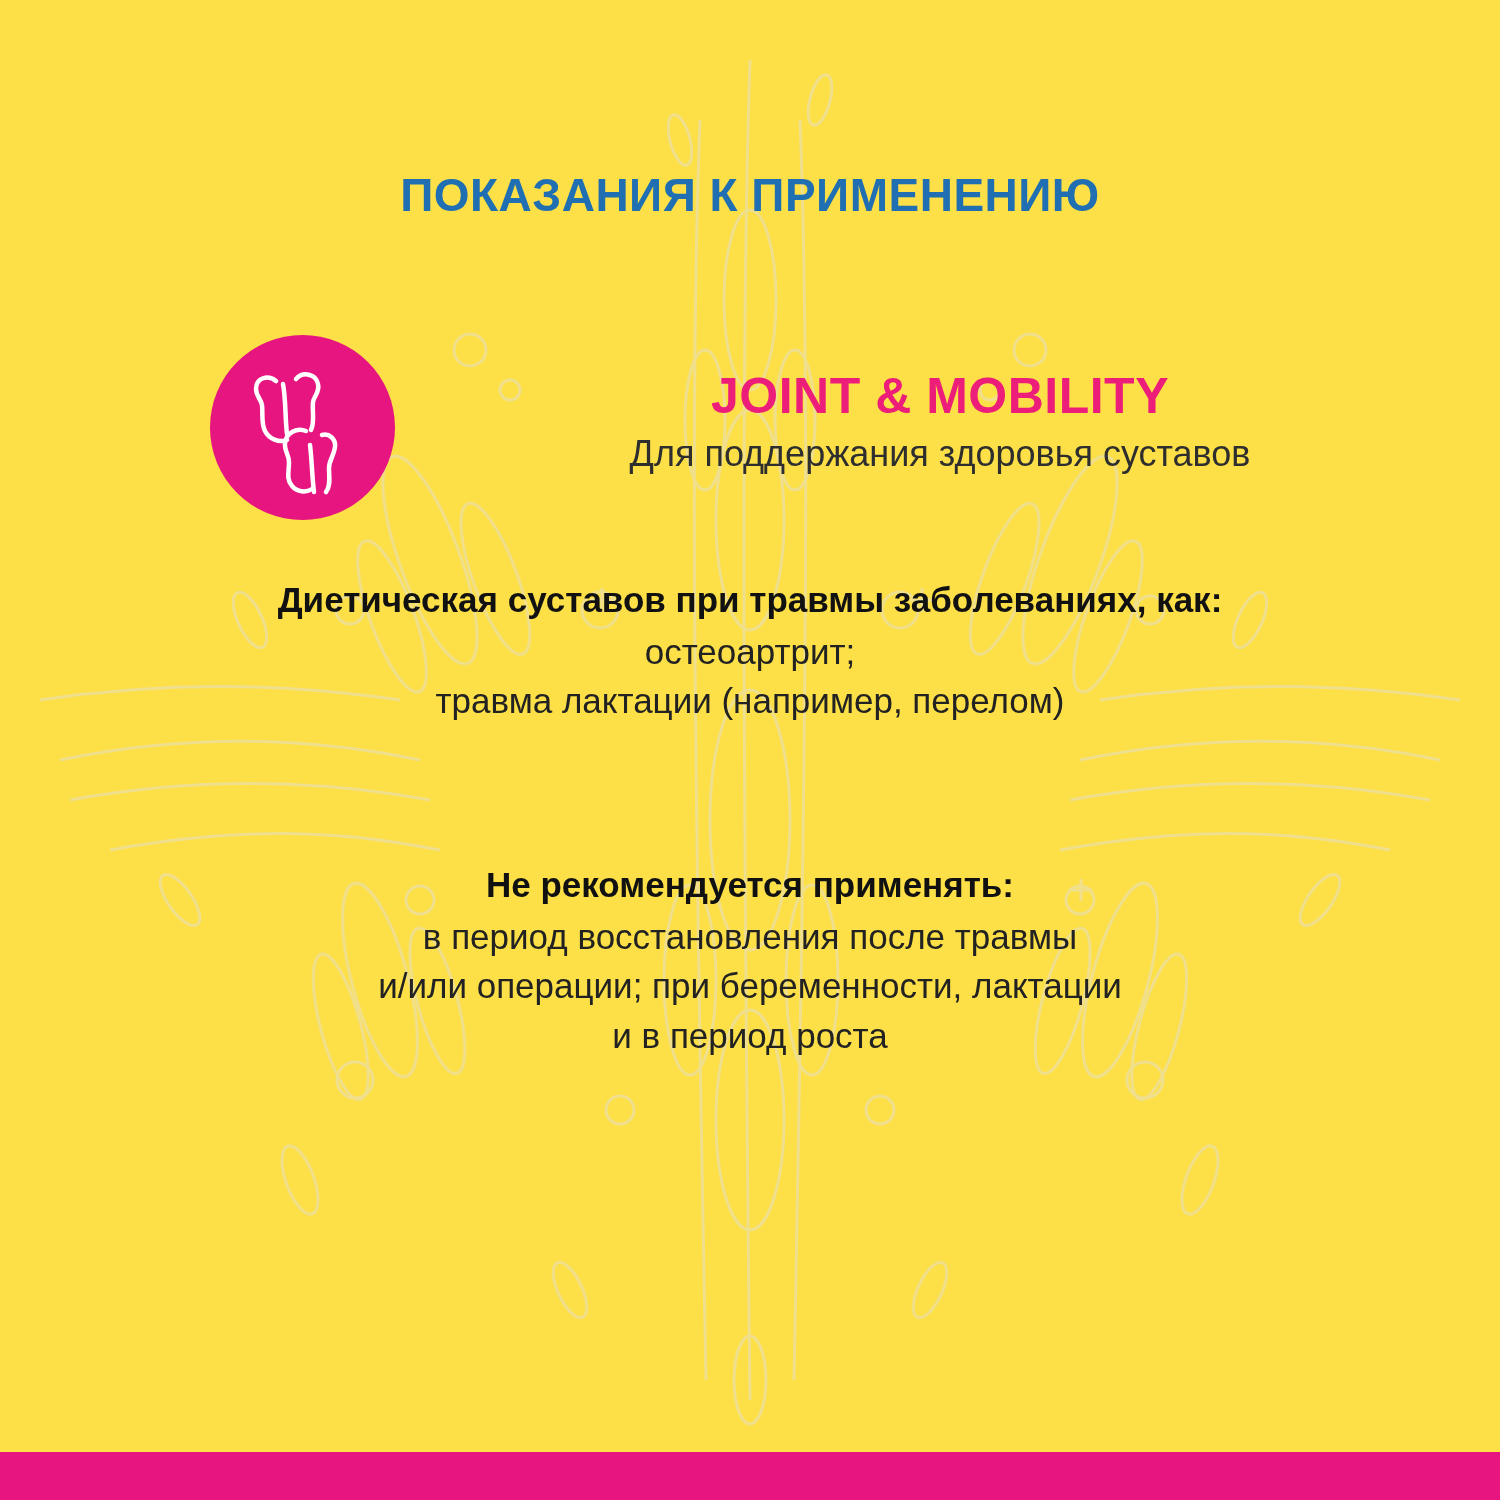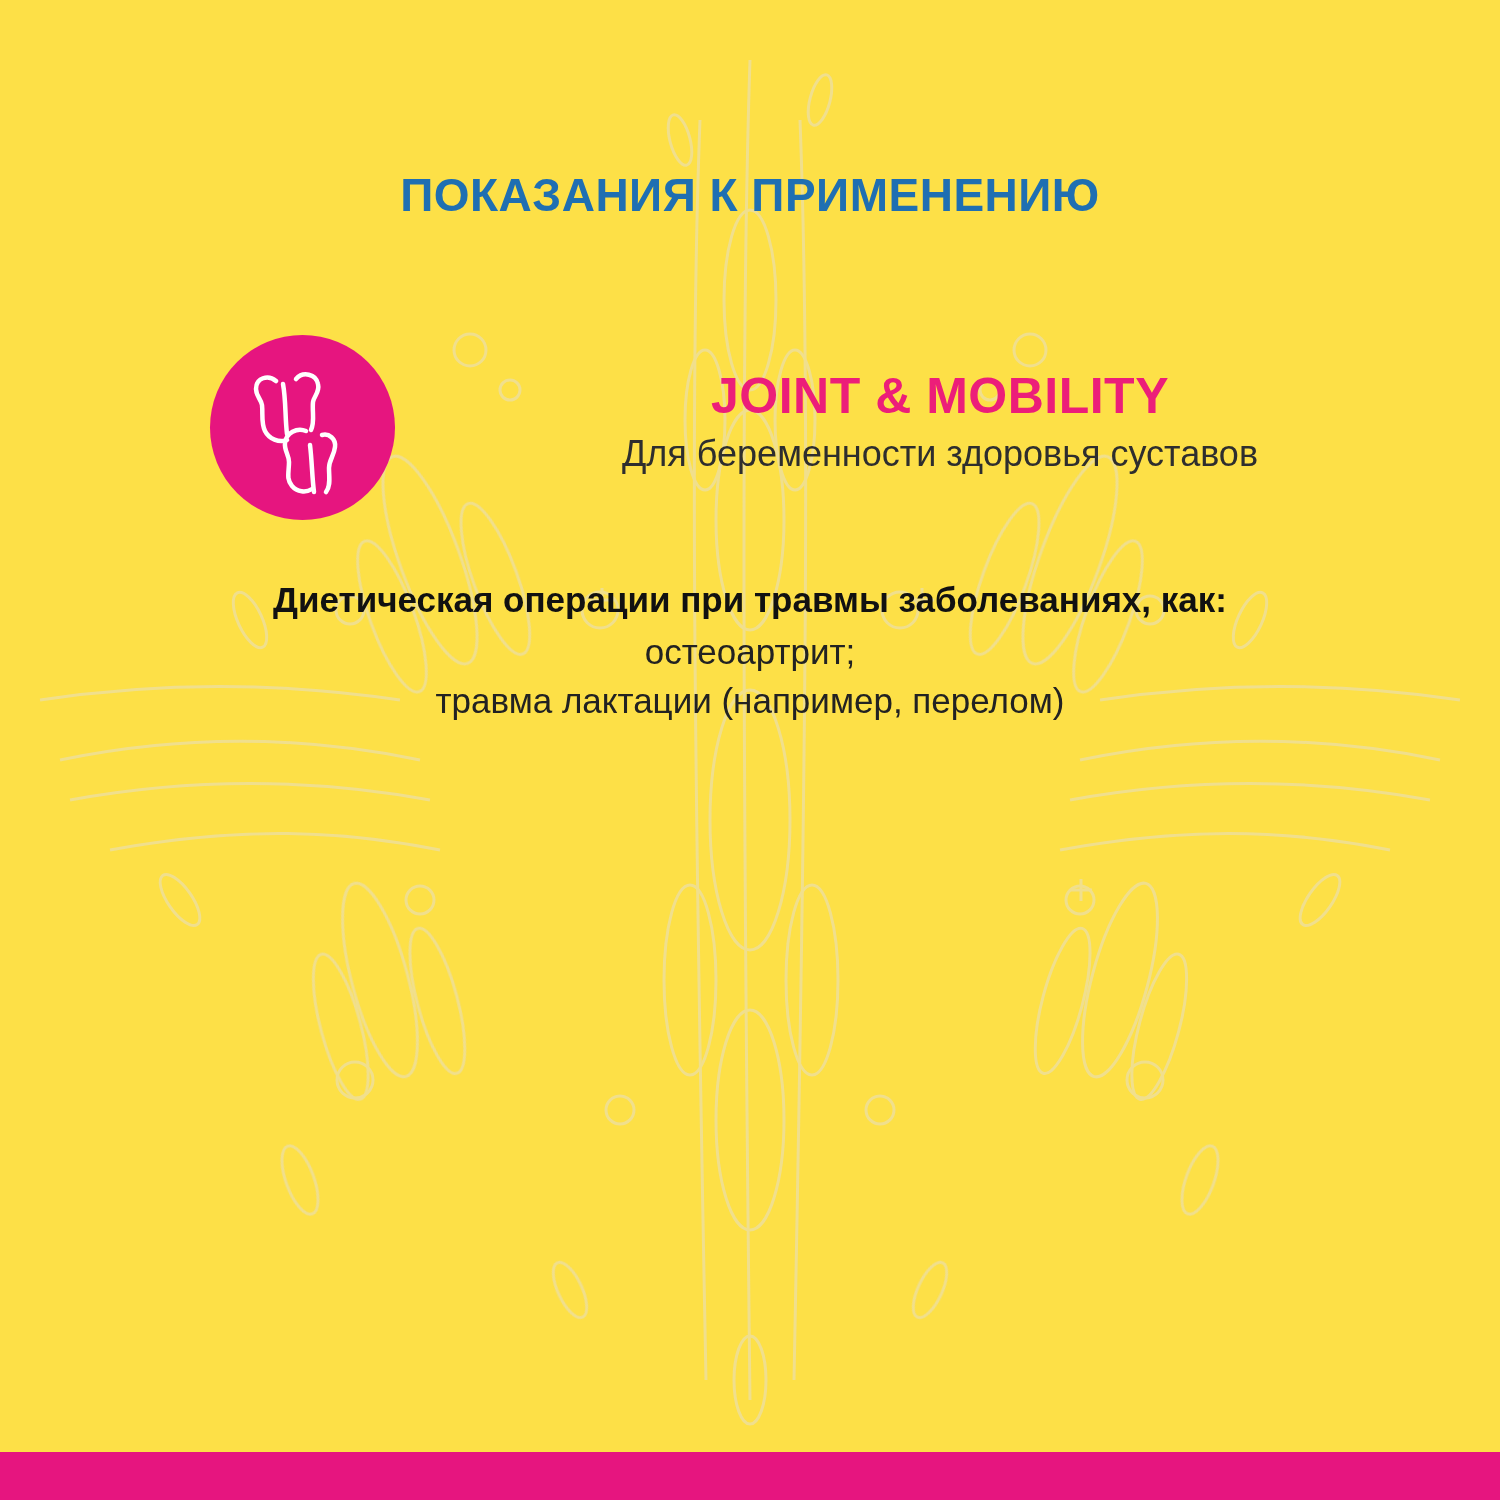--- a/index.html
+++ b/index.html
@@ -232,32 +232,40 @@
             <path d="M86 44 c7 -8 20 -5 22 5 c2 8 -4 12 -5 18 c-1 10 2 20 -2 28"></path>
             <path d="M73 49 c3 16 2 34 4 50"></path>
             <path d="M96 96 c-9 -4 -20 2 -21 12 c-1 7 4 12 4 19 c0 10 -3 17 3 24 c5 6 14 7 20 3"></path>
             <path d="M112 100 c7 -2 14 4 13 12 c-1 9 -6 13 -6 21 c0 9 2 18 -3 24"></path>
             <path d="M100 110 c2 16 2 32 4 47"></path>
           </g>
         </svg>
       </div>
       <div class="brand-text">
         <div class="brand-name">JOINT &amp; MOBILITY</div>
-        <div class="brand-tagline">Для беременности здоровья суставов</div>
+        <div class="brand-tagline">Для поддержания здоровья суставов</div>
       </div>
     </div>
 
     <div class="body-block block-indications">
       <div class="block-heading">
-        <span class="line">Диетическая операции</span>
+        <span class="line">Диетическая суставов</span>
         <span class="line">при травмы заболеваниях, как:</span>
       </div>
       <div class="block-lines">
         <span class="line">остеоартрит;</span>
         <span class="line">травма лактации (например, перелом)</span>
       </div>
     </div>
 
+    <div class="body-block block-contra">
+      <div class="block-heading">Не рекомендуется применять:</div>
+      <div class="block-lines">
+        <span class="line">в период восстановления после травмы</span>
+        <span class="line">и/или операции; при беременности, лактации</span>
+        <span class="line">и в период роста</span>
+      </div>
+    </div>
 
   </div>
 
   <div class="footer-bar"></div>
 </div>
 
 </body></html>

